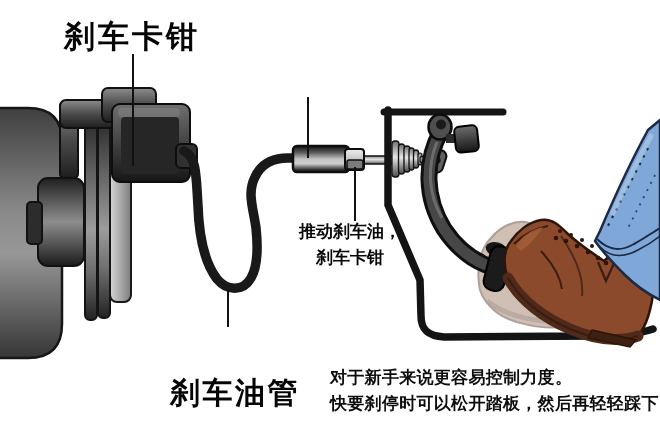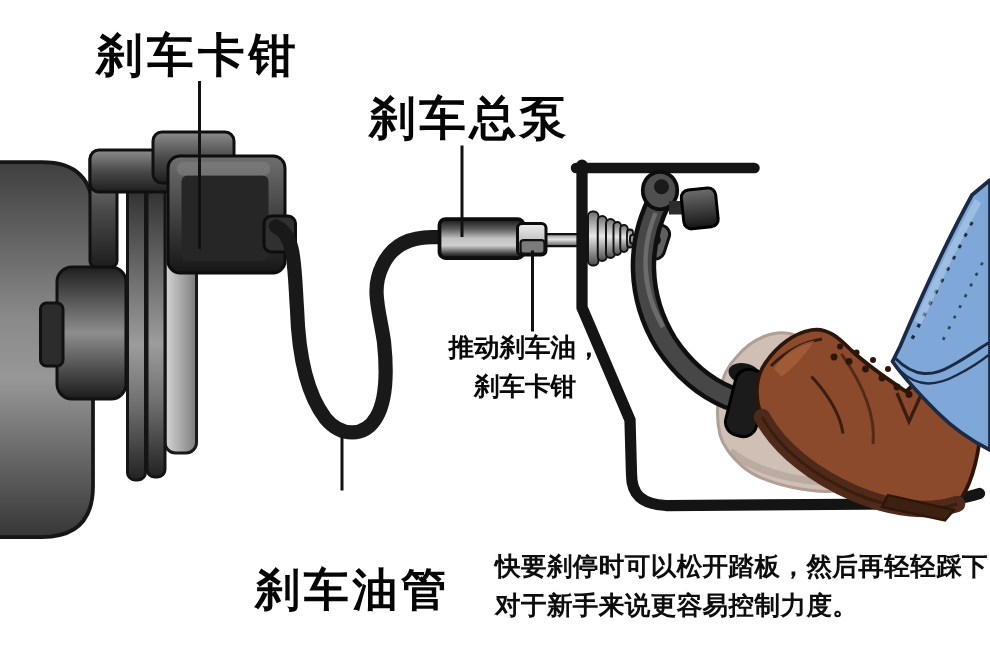--- a/index.html
+++ b/index.html
@@ -213,26 +213,25 @@
 
     <g stroke="#111" stroke-width="2">
       <line x1="133" y1="54" x2="133" y2="166"></line>
       <line x1="308" y1="97" x2="308" y2="158"></line>
       <line x1="355" y1="167" x2="355" y2="221"></line>
       <line x1="228" y1="291" x2="228" y2="327"></line>
     </g>
   </svg>
 
   <div class="lbl lbl-caliper">刹车卡钳</div>
-  <div class="lbl lbl-pump">刹车总泵</div>
   <div class="lbl lbl-pipe">刹车油管</div>
 
   <div class="note">
     <div>推动刹车油，</div>
     <div>刹车卡钳</div>
   </div>
 
   <div class="footer">
+    <div>对于新手来说更容易控制力度。</div>
     <div>快要刹停时可以松开踏板，然后再轻轻踩下</div>
-    <div>对于新手来说更容易控制力度。</div>
   </div>
 
 </div>
 
 </body></html>

